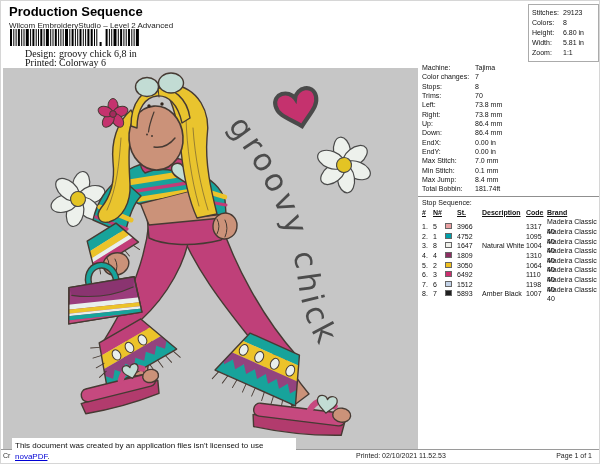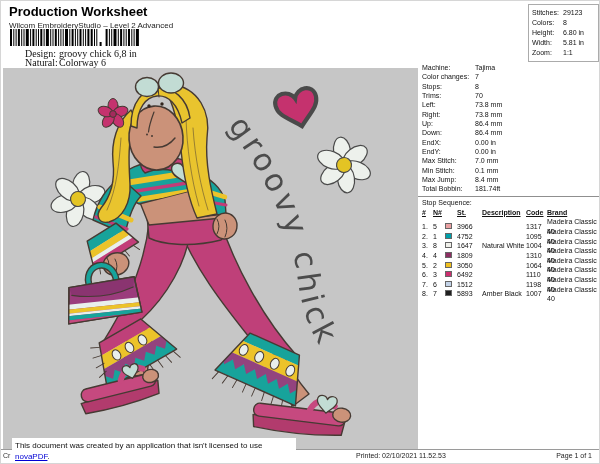--- a/index.html
+++ b/index.html
@@ -41,21 +41,21 @@
   
   .notice{position:absolute;left:11px;top:437px;width:284px;height:26px;background:#ffffff;
           font-size:8px;line-height:11px;padding:2px 3px;box-sizing:border-box;color:#111;}
   .notice a{color:#0000d4;text-decoration:underline;}
 </style>
 </head>
 <body>
 
 <div class="page">
 
-  <div class="title">Production Worksheet</div>
+  <div class="title">Production Sequence</div>
   <div class="subtitle">Wilcom EmbroideryStudio – Level 2 Advanced</div>
   <svg class="barcode" width="152" height="17" viewBox="0 0 152 17">
       <rect x="1" y="0" width="2" height="17" fill="#000"></rect>
       <rect x="4.3" y="0" width="1" height="17" fill="#000"></rect>
       <rect x="6.6" y="0" width="1" height="17" fill="#000"></rect>
       <rect x="8.899999999999999" y="0" width="2" height="17" fill="#000"></rect>
       <rect x="12.2" y="0" width="1" height="17" fill="#000"></rect>
       <rect x="14.5" y="0" width="1" height="17" fill="#000"></rect>
       <rect x="16.8" y="0" width="3" height="17" fill="#000"></rect>
       <rect x="21.1" y="0" width="1" height="17" fill="#000"></rect>
@@ -94,21 +94,21 @@
       <rect x="116.69999999999993" y="0" width="1" height="17" fill="#000"></rect>
       <rect x="118.99999999999993" y="0" width="2" height="17" fill="#000"></rect>
       <rect x="122.29999999999993" y="0" width="1" height="17" fill="#000"></rect>
       <rect x="124.59999999999992" y="0" width="1" height="17" fill="#000"></rect>
       <rect x="126.89999999999992" y="0" width="3" height="17" fill="#000"></rect>
     </svg>
   <div class="kv kv-design">
     <span class="k">Design:</span><span>groovy chick 6,8 in</span>
   </div>
   <div class="kv kv-colorway">
-    <span class="k">Natural:</span><span>Colorway 6</span>
+    <span class="k">Printed:</span><span>Colorway 6</span>
   </div>
 
   <div class="stats-box">
     <div class="stat-row">
         <span class="stat-label">Stitches:</span>
         <span>29123</span>
       </div>
     <div class="stat-row">
         <span class="stat-label">Colors:</span>
         <span>8</span>
@@ -448,17 +448,17 @@
         <span>Madeira Classic 40</span>
     </div>
   </div>
 
   <div class="footer-rule"></div>
   <div class="footer-created">Cr</div>
   <div class="footer-printed">Printed: 02/10/2021 11.52.53</div>
   <div class="footer-page">Page 1 of 1</div>
 
   <div class="notice">
-    <span>This document was created by an application that isn't licensed to use </span><a href="#">novaPDF</a><span>.</span><br>
+    <span>This document was created by an application files isn't licensed to use </span><a href="#">novaPDF</a><span>.</span><br>
     <span>Purchase a license to generate PDF files without this notice.</span>
   </div>
 
 </div>
 
 </body></html>

